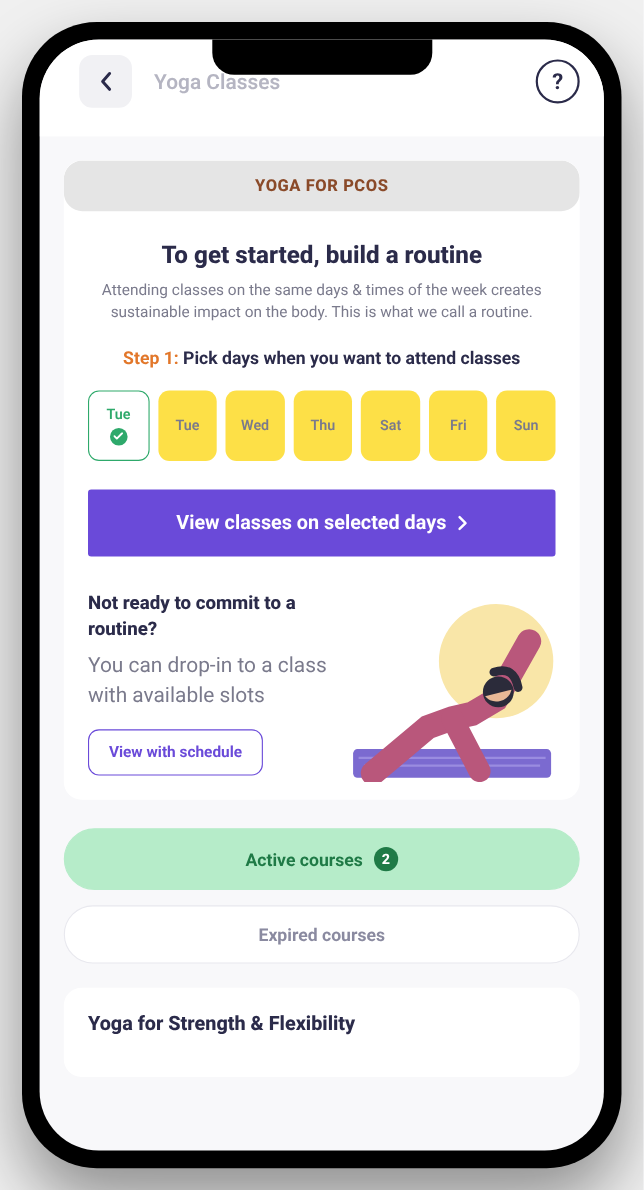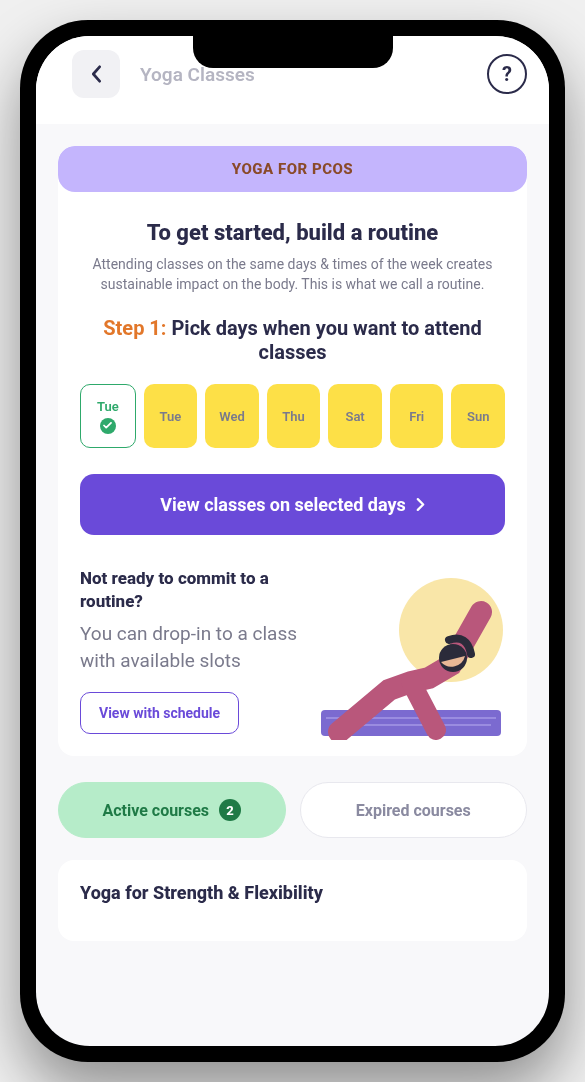--- a/index.html
+++ b/index.html
@@ -95,21 +95,21 @@
   .content { padding: 22px; }
 
   .card {
     background:#fff;
     border-radius:16px;
     overflow:hidden;
     margin-bottom: 26px;
     position:relative;
   }
   .card-banner {
-    background:#c4b5fd;
+    background:#e5e5e5;
     color:#8a4a29;
     font-weight:800;
     font-size:15px;
     letter-spacing:0.5px;
     text-align:center;
     padding:14px;
     border-radius:17px;
   }
   .card-body { padding: 28px 22px 22px; }
   .card-title {
@@ -121,21 +121,21 @@
   }
   .card-desc {
     text-align:center;
     font-size:14px;
     color:#7a7a8c;
     line-height:1.4;
     margin-bottom:22px;
   }
   .step-line {
     text-align:center;
-    font-size:20px;
+    font-size:16px;
     font-weight:700;
     color:#2b2b4a;
     margin-bottom:20px;
   }
   .step-label { color:#e2772a; }
 
   .days-row {
     display:flex;
     gap:8px;
     margin-bottom:26px;
@@ -165,21 +165,21 @@
     background:#2ea96b;
     display:flex; align-items:center; justify-content:center;
   }
 
   .primary-btn {
     width:100%;
     background:#6a4ad9;
     color:#fff;
     font-size:18px;
     font-weight:700;
-    border-radius:14px;
+    border-radius:3px;
     padding:20px;
     display:flex;
     align-items:center;
     justify-content:center;
     gap:10px;
     margin-bottom:32px;
   }
 
   .dropin { position:relative; }
   .dropin-title {
@@ -205,20 +205,21 @@
     right:-6px;
     bottom:-6px;
     width:200px;
     height:170px;
   }
 
   .tabs-row {
     display:flex;
     gap:14px;
     margin-bottom:22px;
+    flex-direction:column;
   }
   .tab-pill {
     flex:1;
     background:#fff;
     border:1px solid #e8e8ee;
     border-radius:999px;
     padding:16px 18px;
     display:flex;
     align-items:center;
     justify-content:center;

